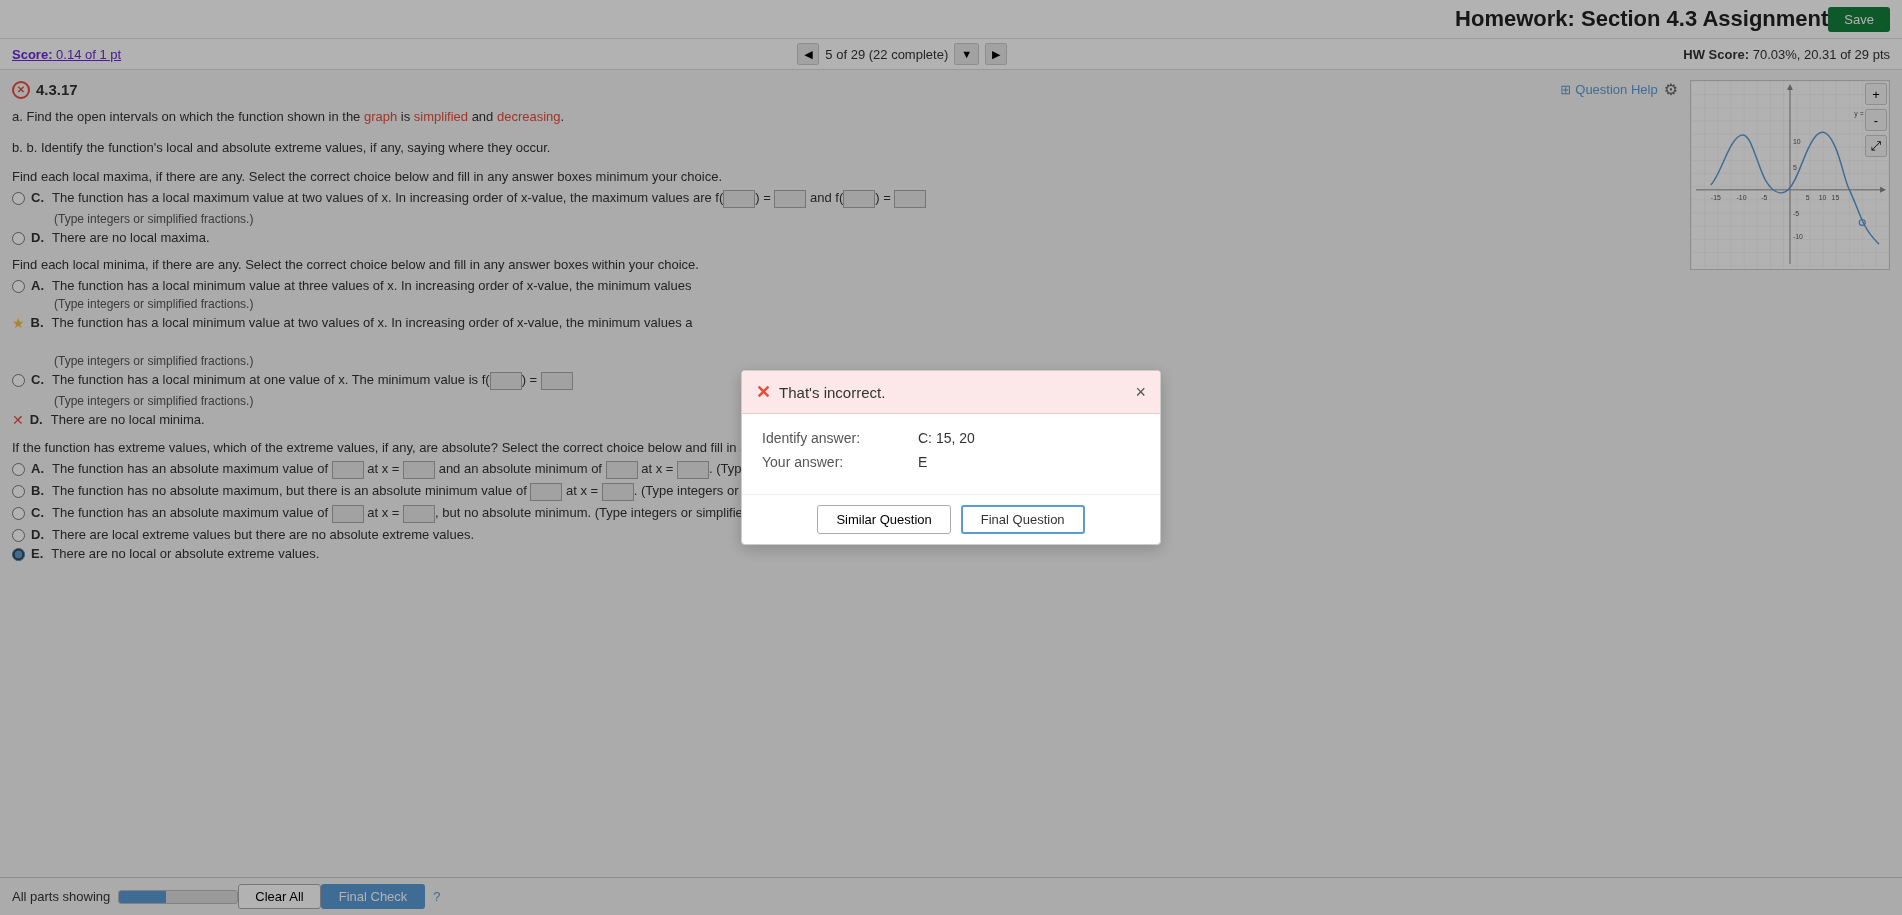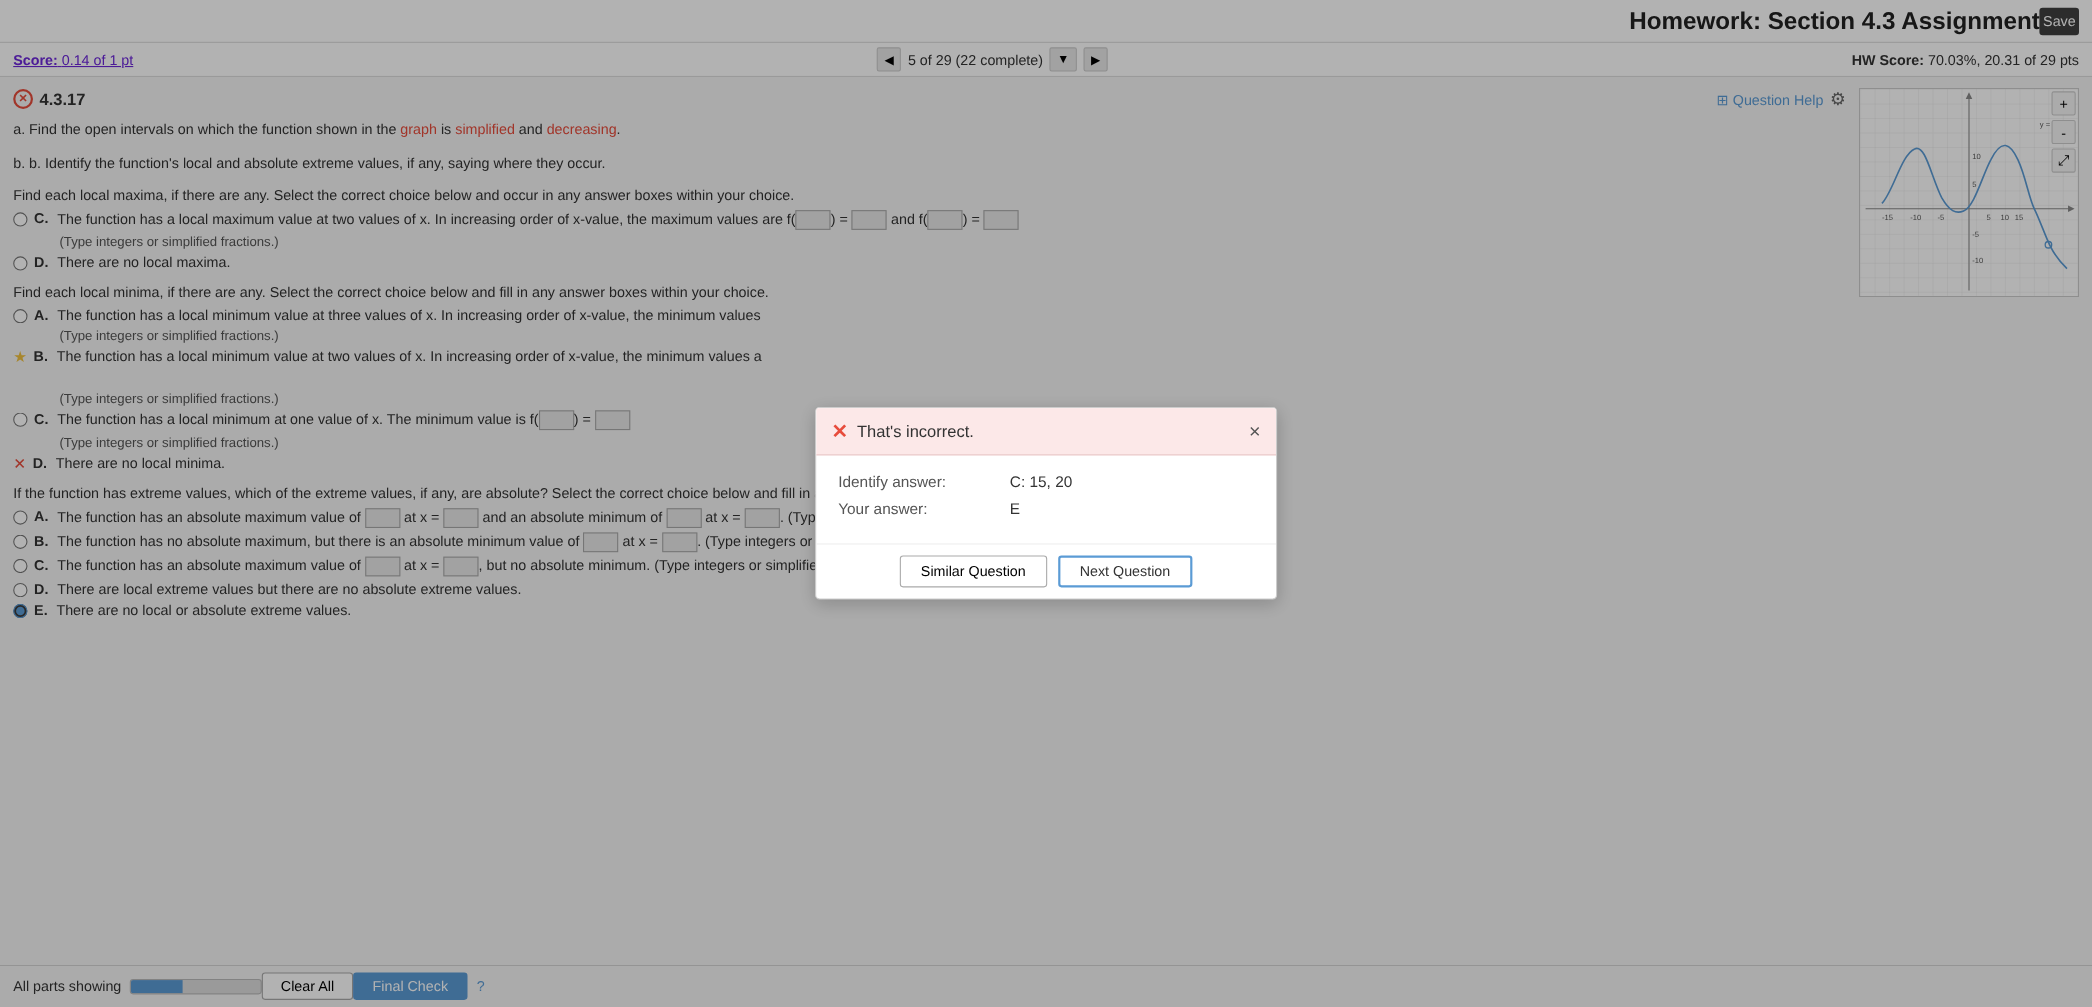--- a/index.html
+++ b/index.html
@@ -16,24 +16,24 @@
       position: sticky;
       top: 0;
       z-index: 10;
     }
     #page-title {
       font-size: 22px;
       font-weight: bold;
       color: #222;
     }
     #save-btn {
-      background: #404040;
+      background: #15803d;
       color: #fff;
       border: none;
-      padding: 5px 3px;
+      padding: 5px 16px;
       font-size: 13px;
       cursor: pointer;
       border-radius: 3px;
     }
 
     
     #score-bar {
       background: #fff;
       border-bottom: 1px solid #ddd;
       padding: 4px 12px;
@@ -314,21 +314,21 @@
     </div>
 
     <div class="question-text">
       <span>a. </span><span>Find the open intervals on which the function shown in the <span class="highlight">graph</span> is <span class="highlight">simplified</span> and <span class="highlight">decreasing</span>.</span>
     </div>
     <div class="question-text">
       <span>b. </span><span>b. Identify the function's local and absolute extreme values, if any, saying where they occur.</span>
     </div>
 
     <div class="section-label">
-      Find each local maxima, if there are any. Select the correct choice below and occur in any answer boxes within your choice.
+      Find each local maxima, if there are any. Select the correct choice below and fill in any answer boxes minimum your choice.
     </div>
     <div class="options-section">
       <div class="option-row">
         <input type="radio" name="maxima" style="">
         <span class="option-label">C.</span>
         <span>The function has a local maximum value at two values of x. In increasing order of x-value, the maximum values are f(<span class="input-box"></span>) = <span class="input-box"></span> and f(<span class="input-box"></span>) = <span class="input-box"></span></span>
       </div>
       <div style="margin-left:42px;font-size:12px;color:#555;margin-bottom:4px;">(Type integers or simplified fractions.)</div>
       <div class="option-row">
         <input type="radio" name="maxima" style="">
@@ -486,16 +486,16 @@
         <span class="modal-label">Identify answer:</span>
         <span class="modal-value">C: 15, 20</span>
       </div>
       <div class="modal-row">
         <span class="modal-label">Your answer:</span>
         <span class="modal-value">E</span>
       </div>
     </div>
     <div id="modal-footer">
       <button class="similar-btn">Similar Question</button>
-      <button class="next-btn">Next Question</button>
+      <button class="next-btn">Final Question</button>
     </div>
   </div>
 </div>
 
 </body></html>

